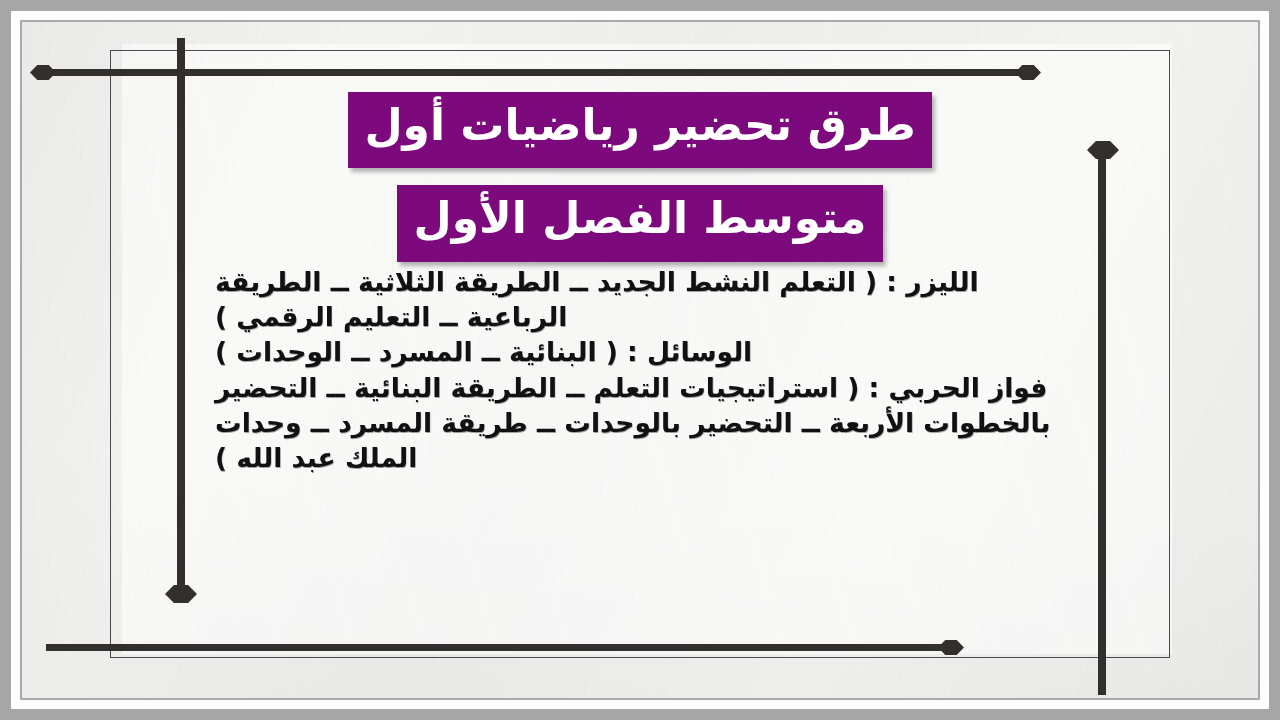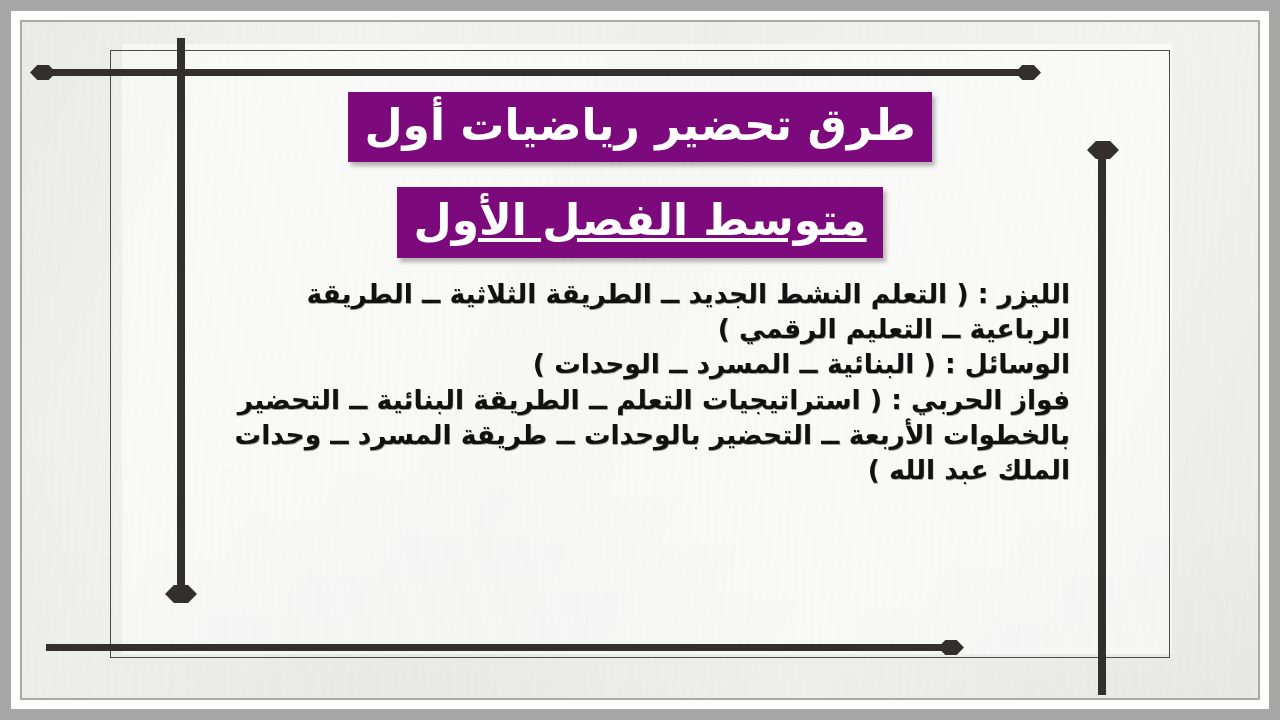--- a/index.html
+++ b/index.html
@@ -137,38 +137,37 @@
     direction: rtl;
   }
   .title-line {
     display: inline-block;
     background: #7d0a7d;
     color: #ffffff;
     font-family: "DejaVu Sans", "Liberation Sans", sans-serif;
     font-weight: bold;
     font-size: 44px;
     line-height: 1.42;
-    padding: 2px 16px 6px 16px;
+    padding: 2px 16px 12px 16px;
     white-space: nowrap;
     box-shadow: 3px 4px 4px rgba(0,0,0,0.28);
     letter-spacing: 0px;
   }
   .title-line-2 {
-    margin-top: 25px;
-    text-decoration: underline;
+    margin-top: 17px;
   }
 
   
   .body-wrap {
     position: absolute;
     left: 215px;
-    top: 276px;
+    top: 264px;
     width: 855px;
     direction: rtl;
-    text-align: right;
+    text-align: left;
   }
   .body-para {
     font-family: "DejaVu Sans", "Liberation Sans", sans-serif;
     font-weight: bold;
     font-size: 26.5px;
     line-height: 1.33;
     color: #111111;
     margin: 0;
     text-shadow: 0.6px 0.6px 0px rgba(0,0,0,0.35);
   }

